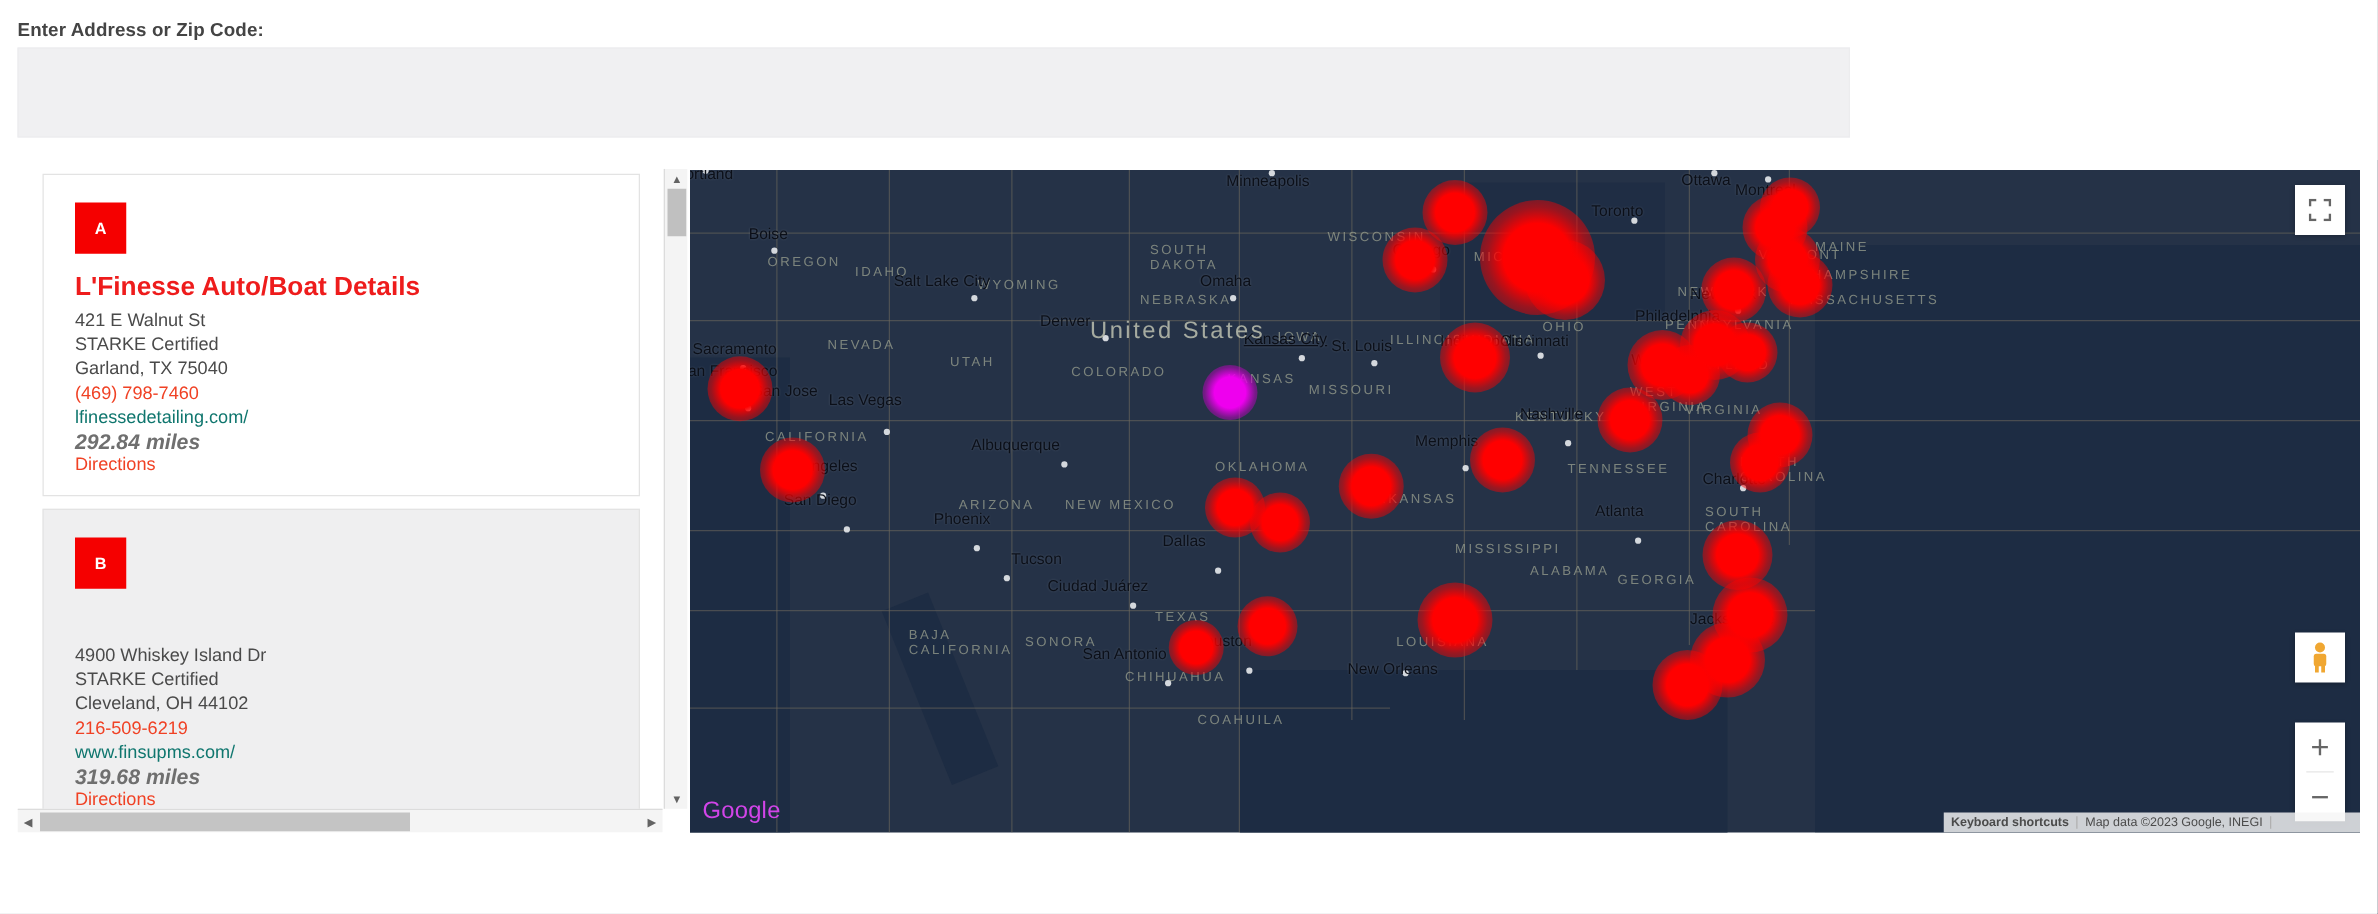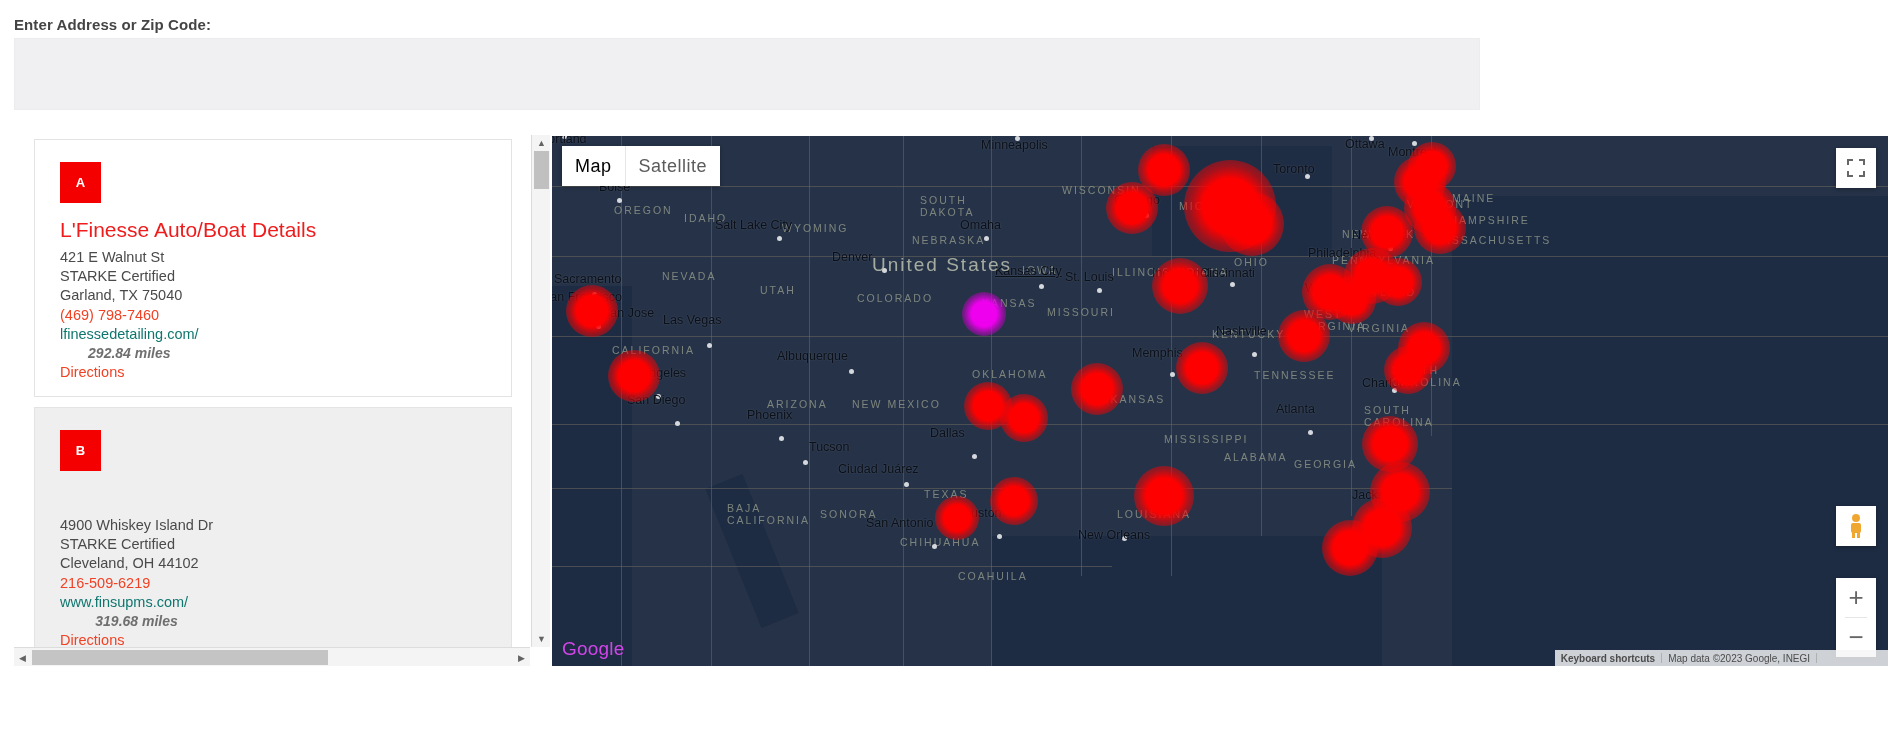--- a/index.html
+++ b/index.html
@@ -60,28 +60,28 @@
   .card.card-b { top: 272px; height: 258px; background: #efeff0; border-color:#e3e3e3; }
   .marker-badge {
     position: absolute; left: 25px; top: 22px;
     width: 41px; height: 41px;
     background: #f50000;
     color: #fff; font-size: 13px; font-weight: bold;
     display: flex; align-items: center; justify-content: center;
   }
   .biz-name {
     position: absolute; left: 25px; top: 78px;
-    font-size: 21px; font-weight: normal; color: #ee1c1c;
+    font-size: 21px; font-weight: bold; color: #ee1c1c;
     white-space: nowrap;
   }
   .card-lines { position: absolute; left: 25px; top: 108px; }
   .line { font-size: 14.5px; line-height: 19.2px; color: #4a4a4a; white-space: nowrap; }
   .line.link { color: #f04124; }
   .line.url  { color: #0f766e; }
-  .line.miles { color: #6f6f6f; font-style: italic; font-weight: bold; font-size: 14px; text-align: center; }
+  .line.miles { color: #6f6f6f; font-style: italic; font-weight: bold; font-size: 17px; }
   .line.directions { color: #f04124; }
 
   
   .vscroll {
     position: absolute; right: 0px; top: 0px;
     width: 19px; height: 512px;
     background: #f4f4f4; border-left: 1px solid #dcdcdc;
   }
   .vscroll .thumb {
     position: absolute; left: 2px; top: 16px;
@@ -436,24 +436,20 @@
         <div class="heat" style="left: 810px; top: 280px; width: 56px; height: 56px;"></div>
         <div class="heat" style="left: 818px; top: 326px; width: 60px; height: 60px;"></div>
         <div class="heat" style="left: 800px; top: 362px; width: 60px; height: 60px;"></div>
         <div class="heat" style="left: 770px; top: 384px; width: 56px; height: 56px;"></div>
         <div class="heat magenta" style="left: 410px; top: 156px; width: 44px; height: 44px;"></div>
       </div>
 
     <div class="country-label" style="left:320px;top:118px;">United States</div>
   </div>
 
-  <div class="map-type-control">
-    <div class="map-type-btn">Map</div>
-    <div class="map-type-btn inactive">Satellite</div>
-  </div>
 
   <div class="fullscreen-ctrl">
     <svg width="18" height="18" viewBox="0 0 18 18">
       <path d="M1 6V1h5" fill="none" stroke="#666" stroke-width="2"></path>
       <path d="M12 1h5v5" fill="none" stroke="#666" stroke-width="2"></path>
       <path d="M17 12v5h-5" fill="none" stroke="#666" stroke-width="2"></path>
       <path d="M6 17H1v-5" fill="none" stroke="#666" stroke-width="2"></path>
     </svg>
   </div>
 

